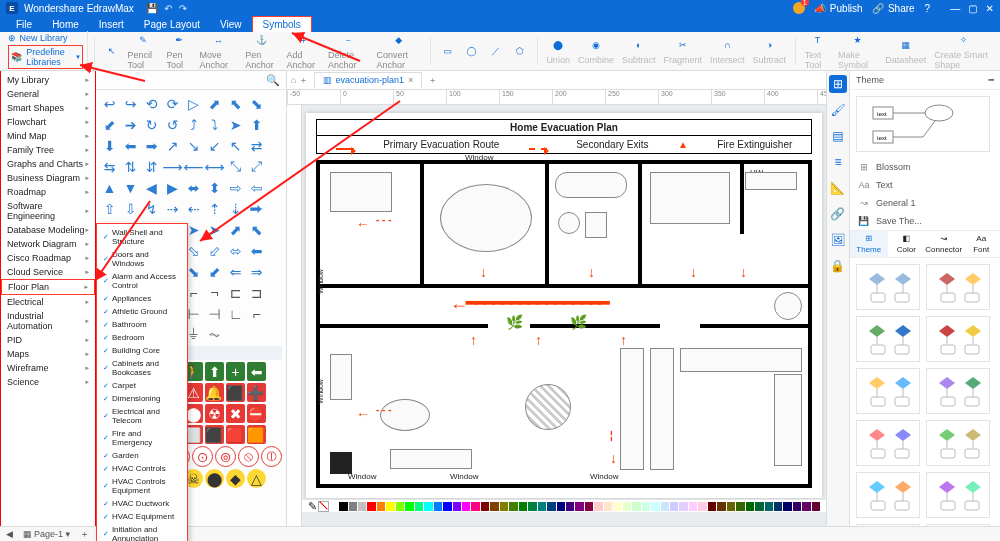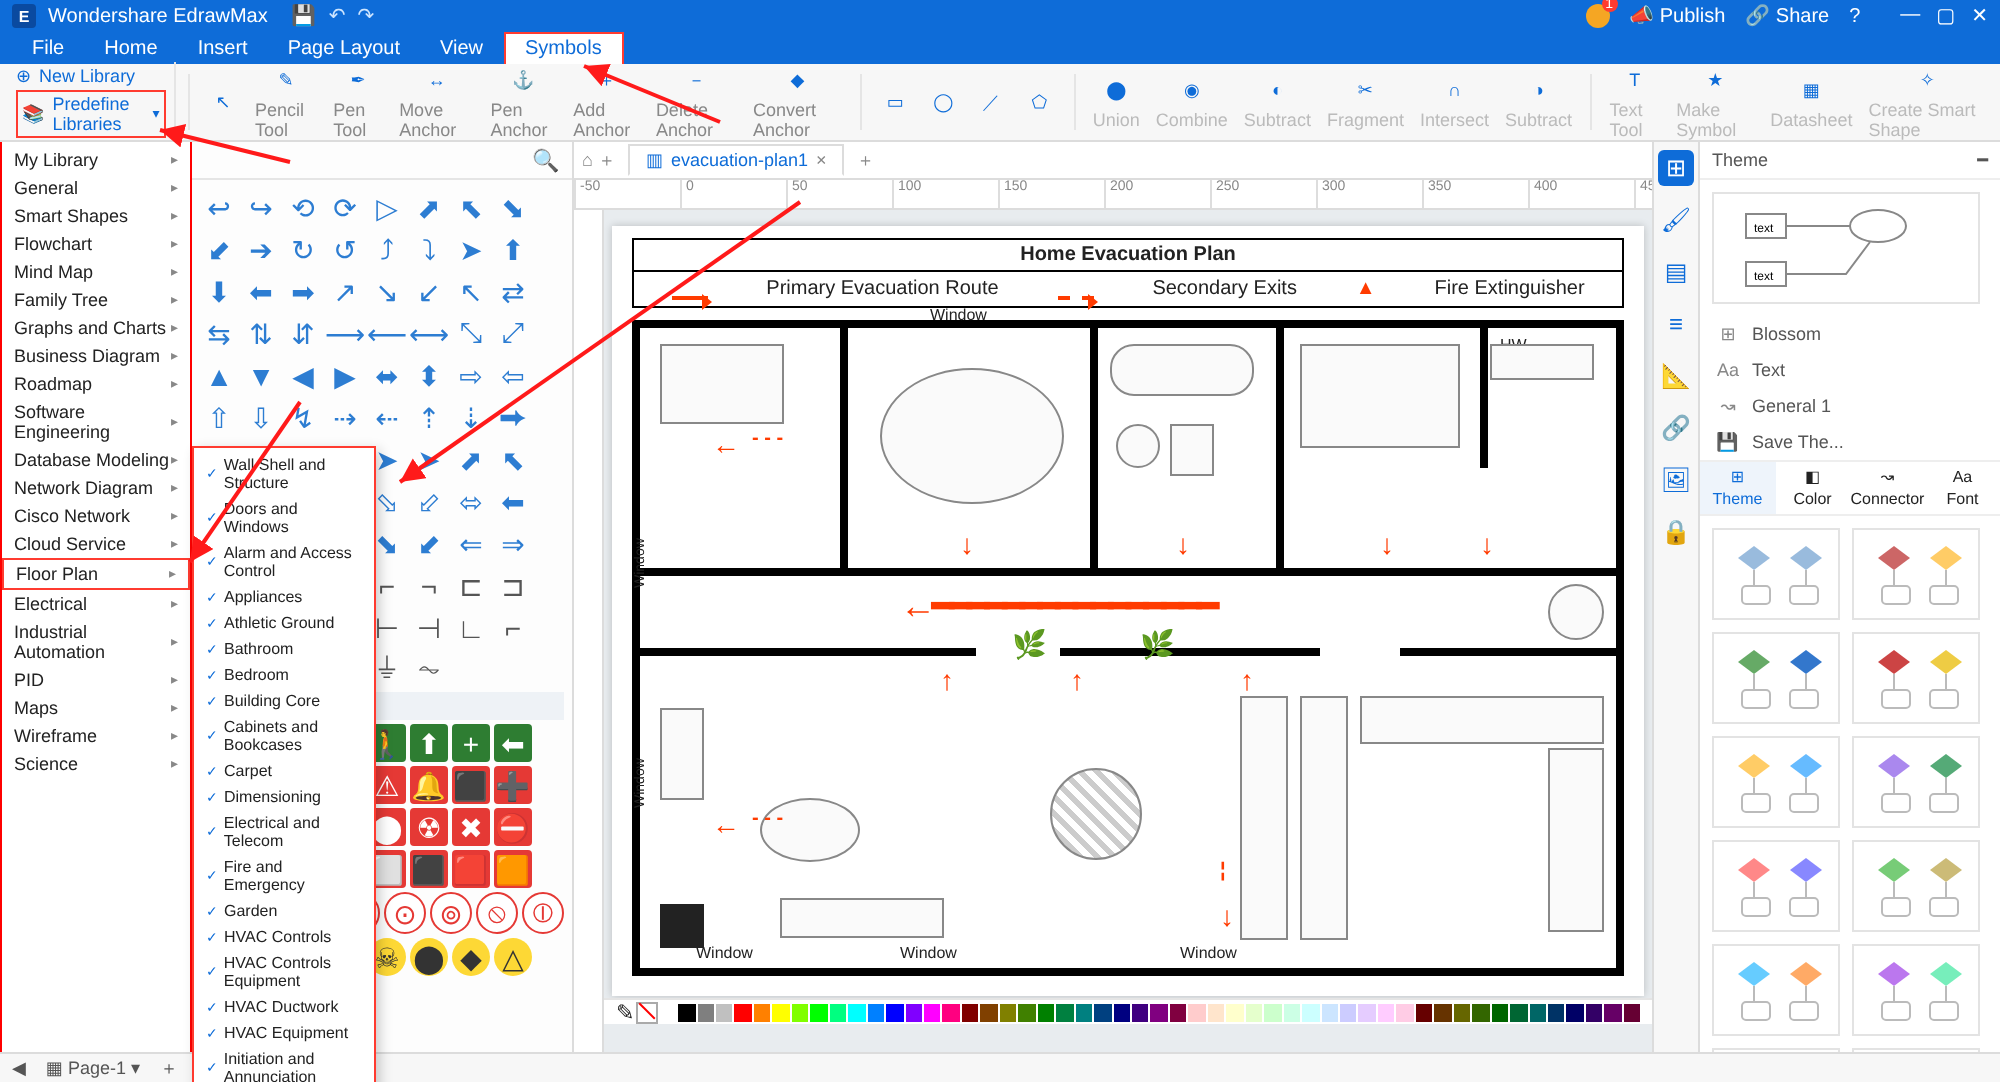--- a/index.html
+++ b/index.html
@@ -275,21 +275,21 @@
         </div>
         <div class="citem">
           <span>Database Modeling</span>
           <span style="font-size:7px;color:#888;">▸</span>
         </div>
         <div class="citem">
           <span>Network Diagram</span>
           <span style="font-size:7px;color:#888;">▸</span>
         </div>
         <div class="citem">
-          <span>Cisco Network</span>
+          <span>Cisco Roadmap</span>
           <span style="font-size:7px;color:#888;">▸</span>
         </div>
         <div class="citem">
           <span>Cloud Service</span>
           <span style="font-size:7px;color:#888;">▸</span>
         </div>
         <div class="citem hl">
           <span>Floor Plan</span>
           <span style="font-size:7px;color:#888;">▸</span>
         </div>

